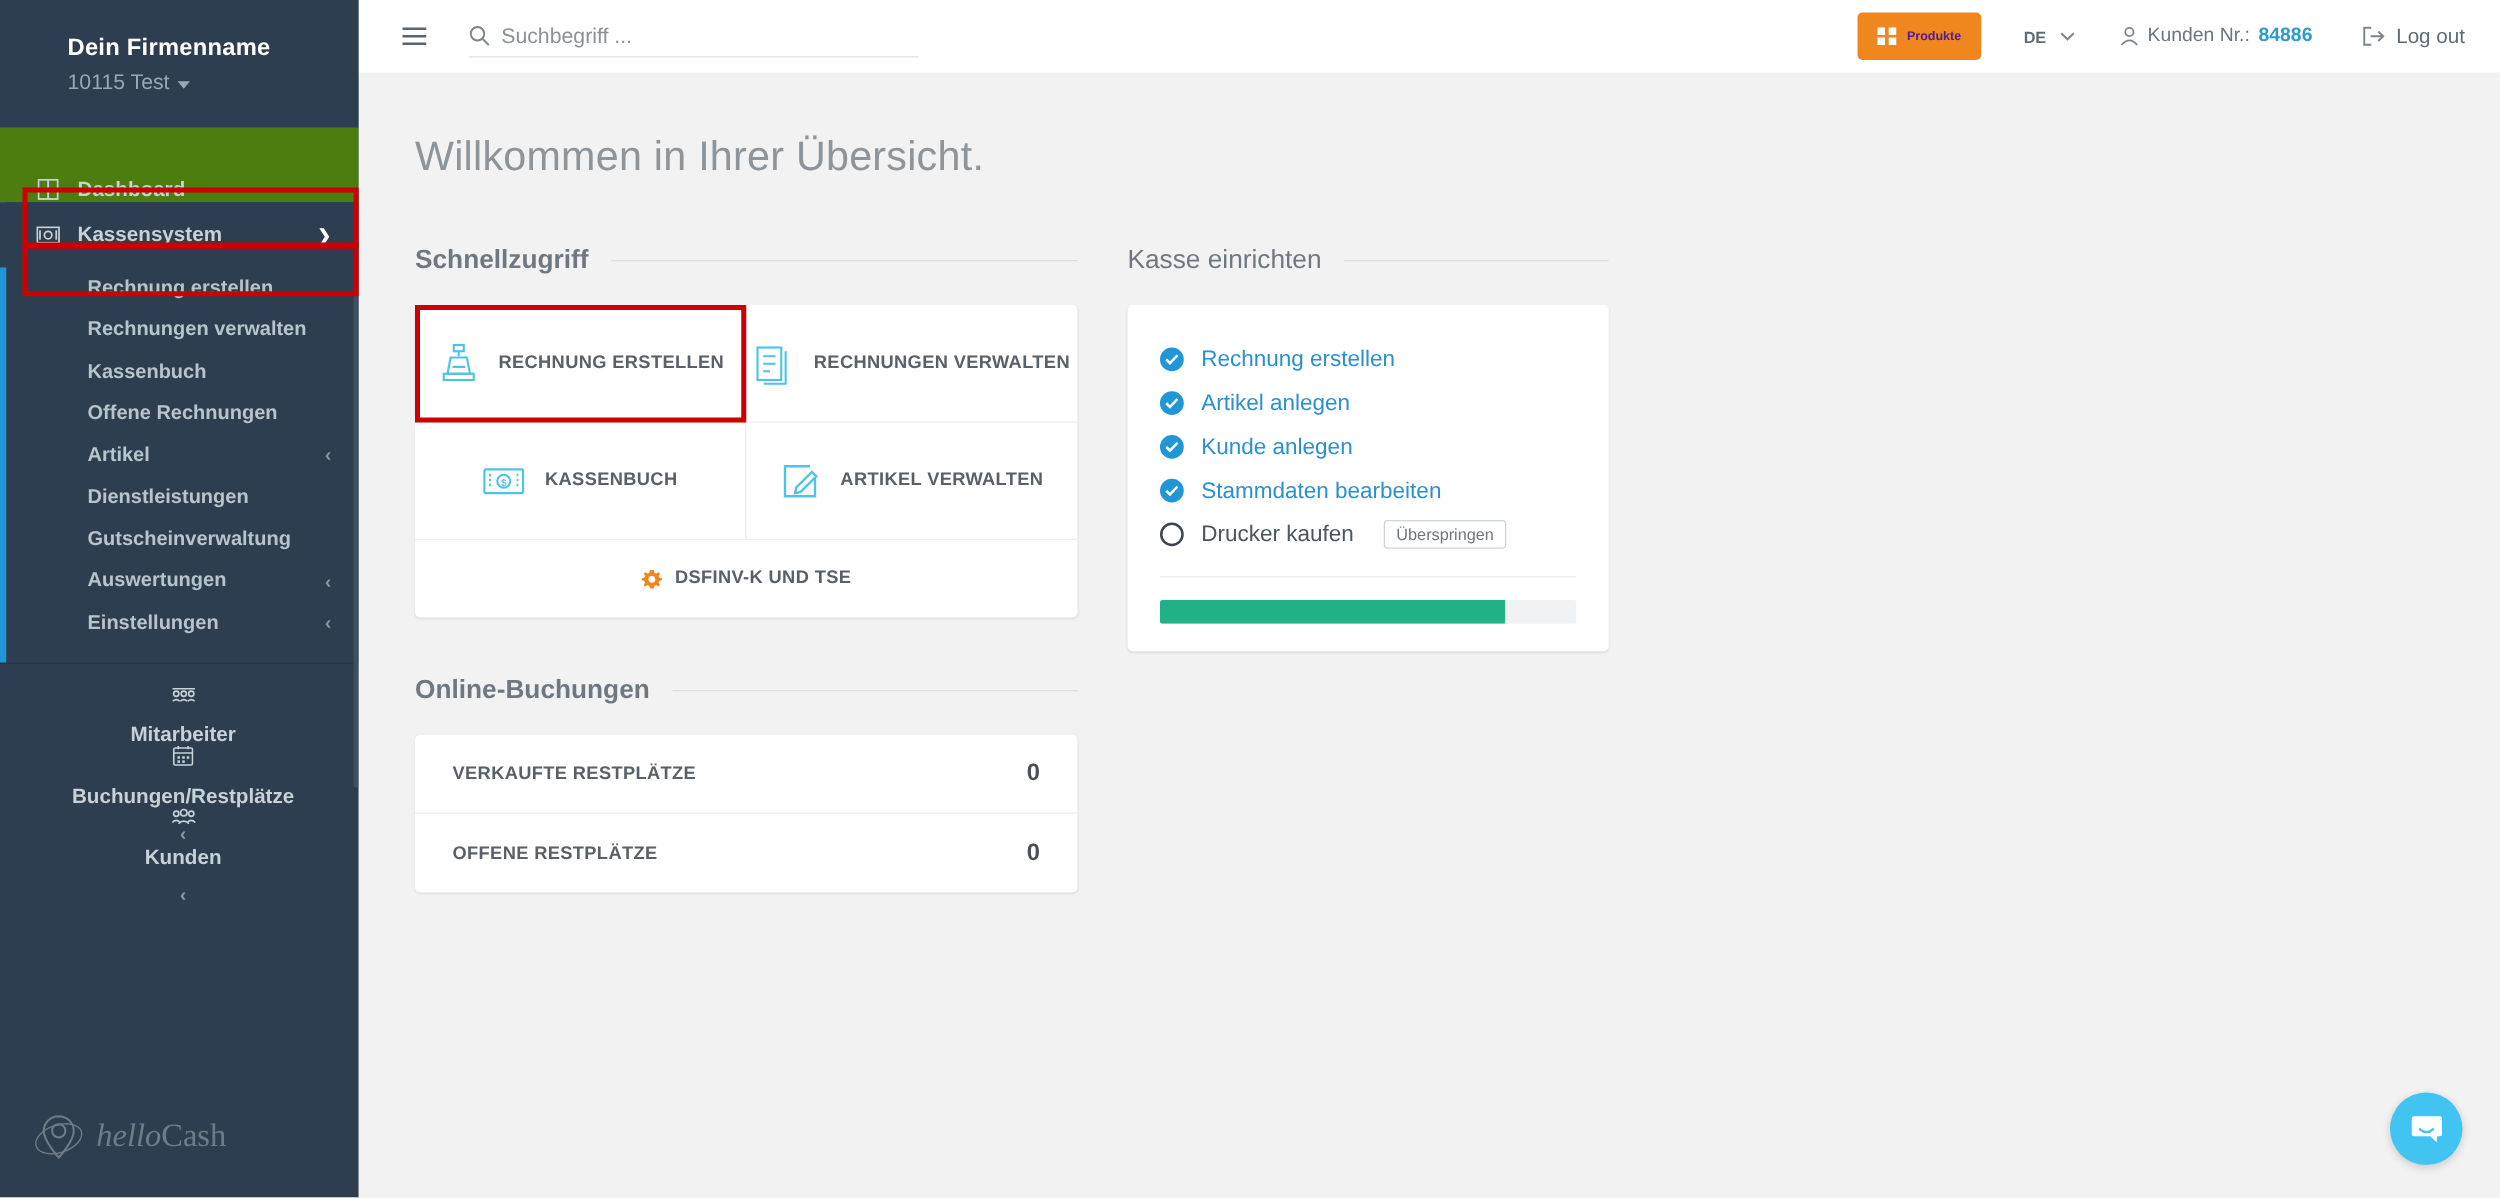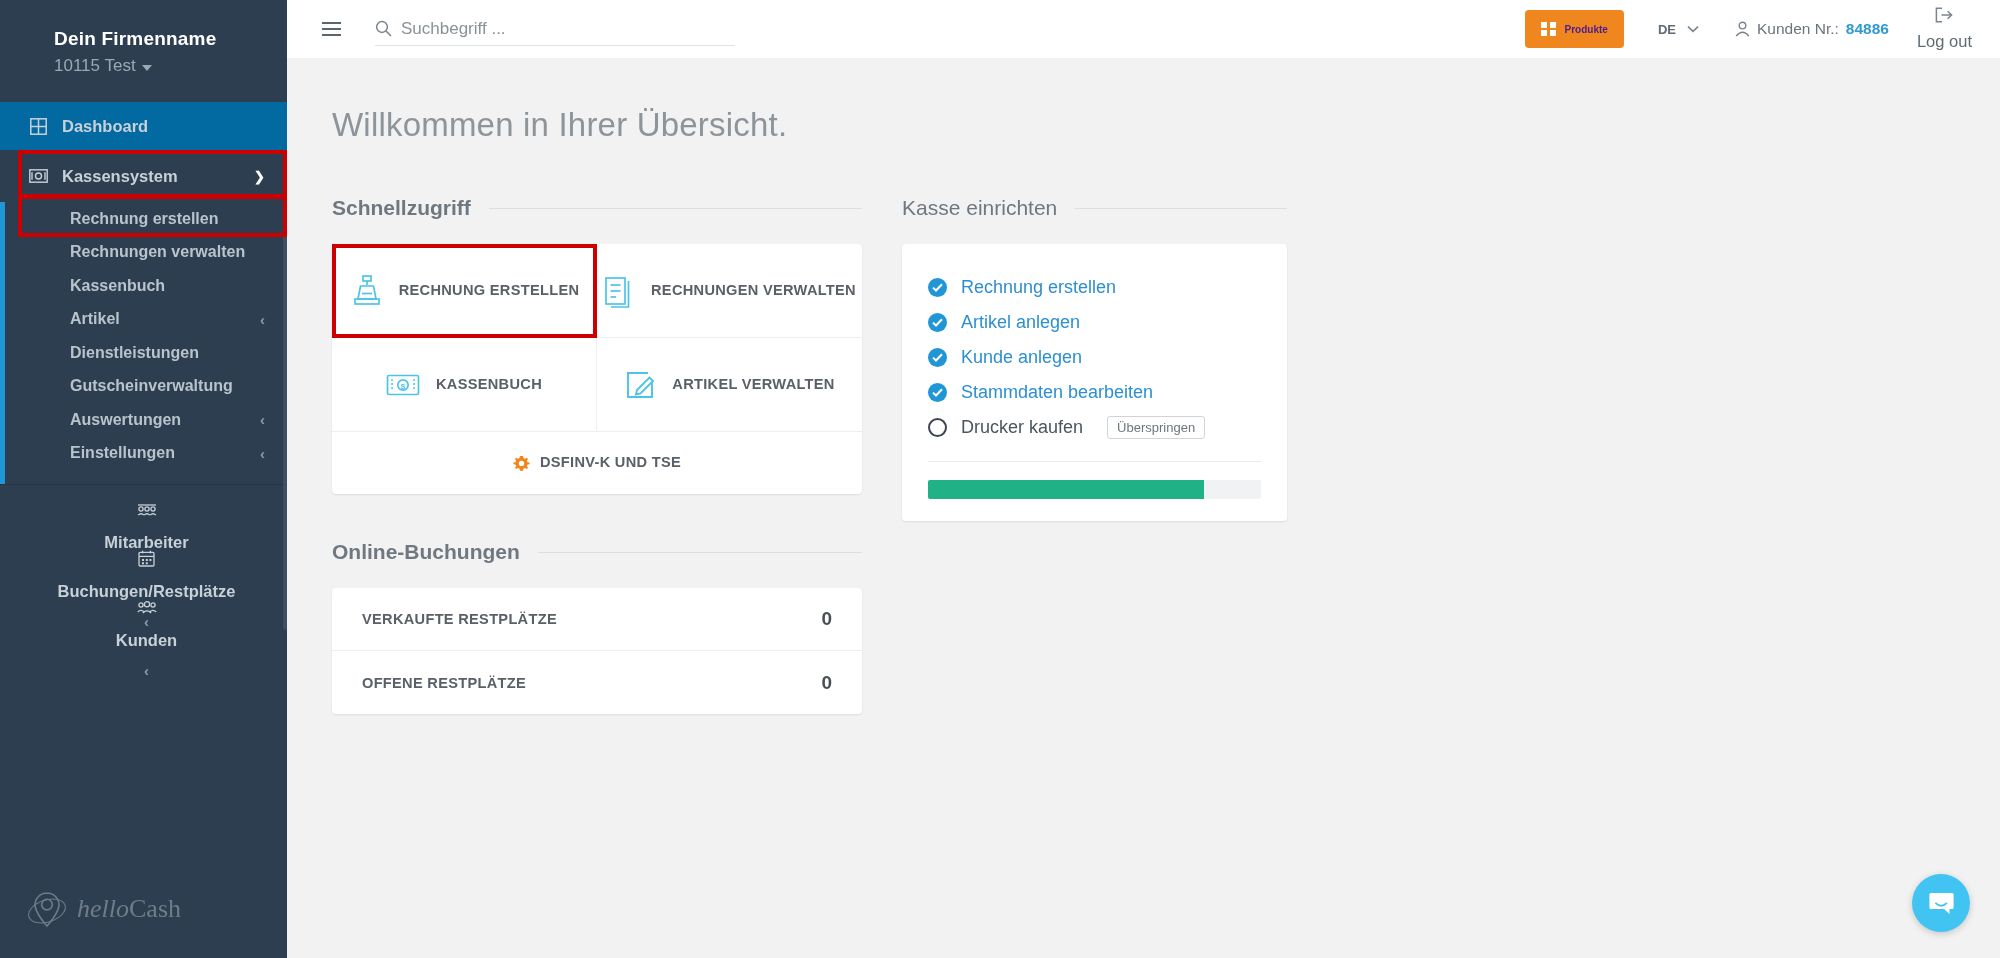--- a/index.html
+++ b/index.html
@@ -37,21 +37,21 @@
   .sb-nav { width: 287px; }
   .sb-item {
     display: flex; align-items: center; gap: 13px;
     padding: 0 22px 0 28px; height: 49px;
     color: #c8d0d8; font-size: 16.5px; font-weight: bold;
     cursor: pointer; position: relative;
   }
   .sb-item .ic { width: 21px; height: 21px; flex: 0 0 21px;
     display: flex; align-items: center; justify-content: center; }
   .sb-item .lbl { flex: 1 1 auto; white-space: nowrap; }
-  .sb-item.dashboard { background: #0369a1; height: 48px; }
+  .sb-item.dashboard { background: #4d7c0f; height: 60px; align-items: flex-end; }
   .sb-item.kassensystem { background: #2c3e50; height: 52px; }
 
   .sb-accent {
     position: absolute; left: 0; top: 0; width: 5px; height: 100%;
     background: #2196d6;
   }
   .sb-group { position: relative; background: #2c3e50; }
   .sb-group .sb-accent { background: #2196d6; }
 
   .sb-sub-list { background: #2c3e50; padding-bottom: 14px; }
@@ -133,22 +133,22 @@
   .lang {
     margin-left: 34px; display: flex; align-items: center; gap: 11px;
     color: #5f6b75; font-size: 13px; font-weight: bold; cursor: pointer;
   }
   .kundennr {
     margin-left: 36px; display: flex; align-items: center; gap: 7px;
     color: #6b757e; font-size: 15.5px; cursor: pointer;
   }
   .kundennr b { color: #2e9ad0; font-weight: bold; }
   .logout {
-    margin-left: 28px; display: flex; align-items: center; gap: 9px;
-    color: #5f6b75; font-size: 16.5px; cursor: pointer; flex-direction: column;
+    margin-left: 40px; display: flex; align-items: center; gap: 9px;
+    color: #5f6b75; font-size: 16.5px; cursor: pointer;
   }
 
   .page-title {
     font-size: 33px; color: #8d949a; font-weight: normal;
     padding: 48px 0 0 45px; letter-spacing: .2px;
   }
 
   .content { display: flex; gap: 0; padding: 52px 0 0 45px; }
   .col-left { width: 530px; flex: 0 0 530px; font-weight: bold; }
   .col-right { width: 385px; flex: 0 0 385px; margin-left: 40px; }
@@ -278,20 +278,23 @@
 
         <div class="sb-sub-list">
           <div class="sb-sub-item">
             <span class="lbl">Rechnung erstellen</span>
           </div>
           <div class="sb-sub-item">
             <span class="lbl">Rechnungen verwalten</span>
           </div>
           <div class="sb-sub-item">
             <span class="lbl">Kassenbuch</span>
+          </div>
+          <div class="sb-sub-item">
+            <span class="lbl">Offene Rechnungen</span>
           </div>
           <div class="sb-sub-item">
             <span class="lbl">Artikel</span>
             <span class="chev-left">‹</span>
           </div>
           <div class="sb-sub-item">
             <span class="lbl">Dienstleistungen</span>
           </div>
           <div class="sb-sub-item">
             <span class="lbl">Gutscheinverwaltung</span>

